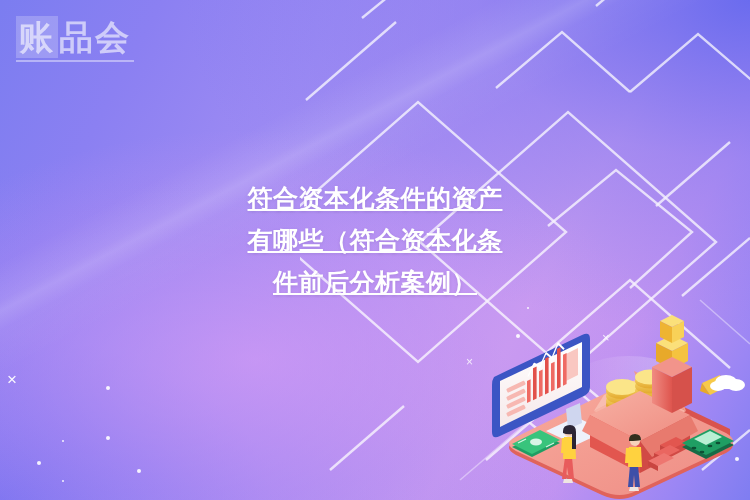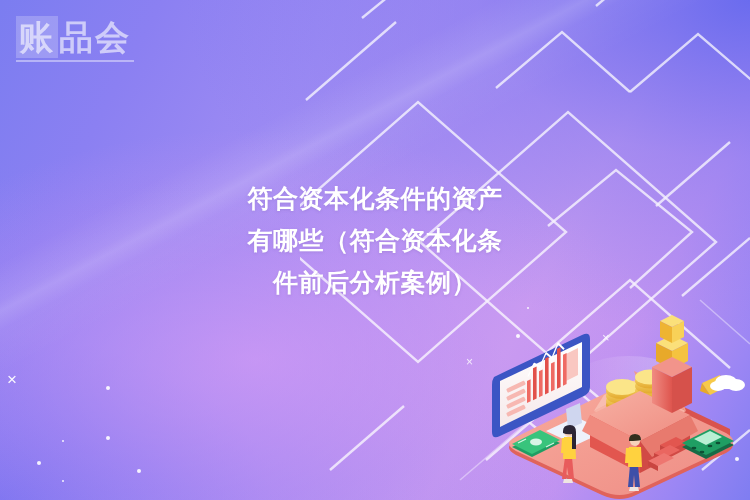--- a/index.html
+++ b/index.html
@@ -101,20 +101,21 @@
     width:320px;
     text-align:center;
     color:#ffffff;
     font-family:"DejaVu Sans", sans-serif;
     font-size:25px;
     font-weight:700;
     line-height:42px;
     letter-spacing:.5px;
     text-shadow:0 1px 3px rgba(110,80,160,.22);
     white-space:pre-line;
+    text-decoration:underline;
   }
 
   
   #illustration {
     position:absolute;
     right:-4px; bottom:-6px;
     width:300px; height:215px;
     pointer-events:none;
   }
 </style>

